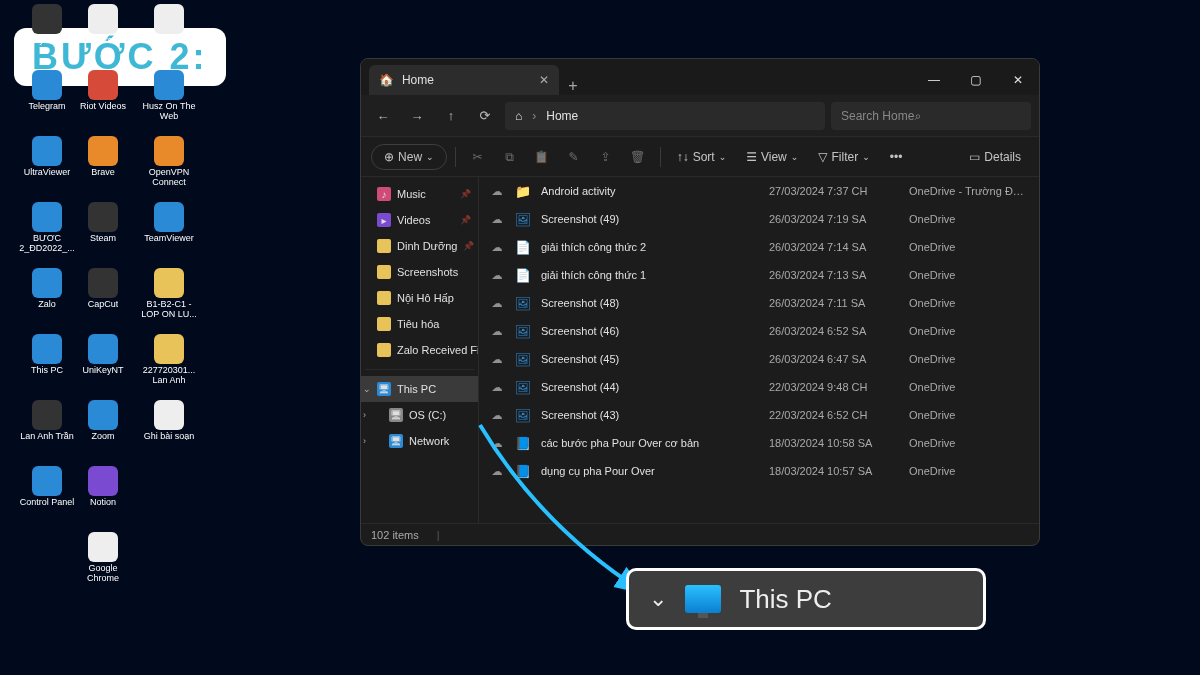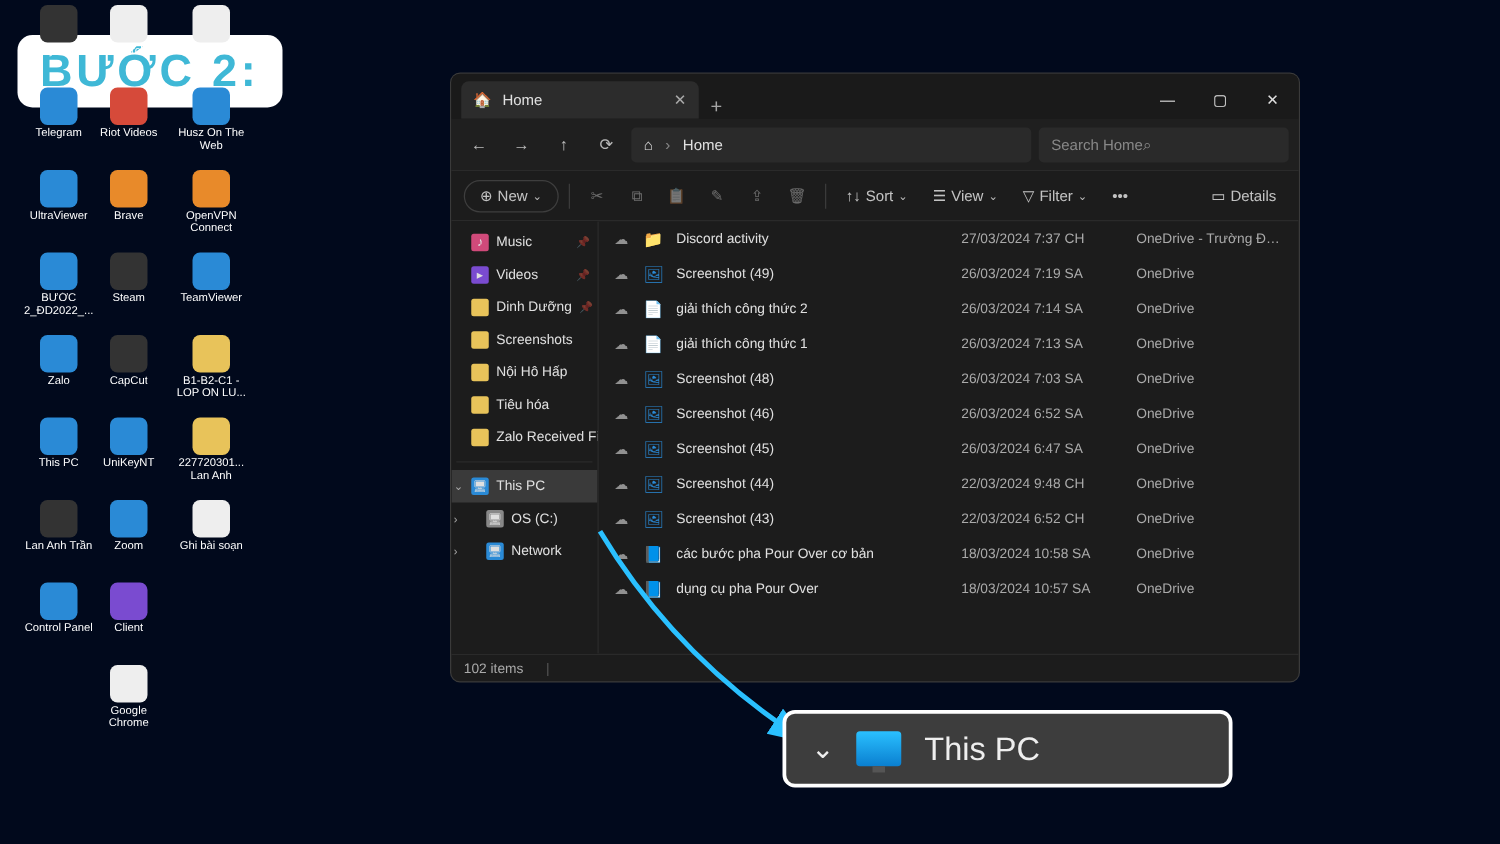--- a/index.html
+++ b/index.html
@@ -131,21 +131,21 @@
       <div class="dicon">
         <div class="gl bg-blue"></div>
         <div class="lbl">UniKeyNT</div>
       </div>
       <div class="dicon">
         <div class="gl bg-blue"></div>
         <div class="lbl">Zoom</div>
       </div>
       <div class="dicon">
         <div class="gl bg-purple"></div>
-        <div class="lbl">Client</div>
+        <div class="lbl">Notion</div>
       </div>
       <div class="dicon">
         <div class="gl bg-white"></div>
         <div class="lbl">Google Chrome</div>
       </div>
     </div>
   <div class="col c3" id="col3">
       <div class="dicon">
         <div class="gl bg-white"></div>
         <div class="lbl">Chrome</div>
@@ -277,21 +277,21 @@
         <div class="sitem" style="padding-left: 28px;">
           <span class="chev">›</span>
           <div class="fi" style="background: rgb(42, 138, 214); font-size: 9px;">🖥</div>
           <span>Network</span>
         </div>
       </div>
     <div class="files" id="files">
         <div class="frow">
           <div class="cloud">☁</div>
           <div class="fic" style="color: rgb(232, 195, 90); font-size: 13px;">📁</div>
-          <div class="fname">Discord activity</div>
+          <div class="fname">Android activity</div>
           <div class="fdate">27/03/2024 7:37 CH</div>
           <div class="floc">OneDrive - Trường ĐH...</div>
         </div>
         <div class="frow">
           <div class="cloud">☁</div>
           <div class="fic" style="color: rgb(42, 138, 214); font-size: 13px;">🖼</div>
           <div class="fname">Screenshot (49)</div>
           <div class="fdate">26/03/2024 7:19 SA</div>
           <div class="floc">OneDrive</div>
         </div>
@@ -306,21 +306,21 @@
           <div class="cloud">☁</div>
           <div class="fic" style="color: rgb(238, 238, 238); font-size: 13px;">📄</div>
           <div class="fname">giải thích công thức 1</div>
           <div class="fdate">26/03/2024 7:13 SA</div>
           <div class="floc">OneDrive</div>
         </div>
         <div class="frow">
           <div class="cloud">☁</div>
           <div class="fic" style="color: rgb(42, 138, 214); font-size: 13px;">🖼</div>
           <div class="fname">Screenshot (48)</div>
-          <div class="fdate">26/03/2024 7:03 SA</div>
+          <div class="fdate">26/03/2024 7:11 SA</div>
           <div class="floc">OneDrive</div>
         </div>
         <div class="frow">
           <div class="cloud">☁</div>
           <div class="fic" style="color: rgb(42, 138, 214); font-size: 13px;">🖼</div>
           <div class="fname">Screenshot (46)</div>
           <div class="fdate">26/03/2024 6:52 SA</div>
           <div class="floc">OneDrive</div>
         </div>
         <div class="frow">

